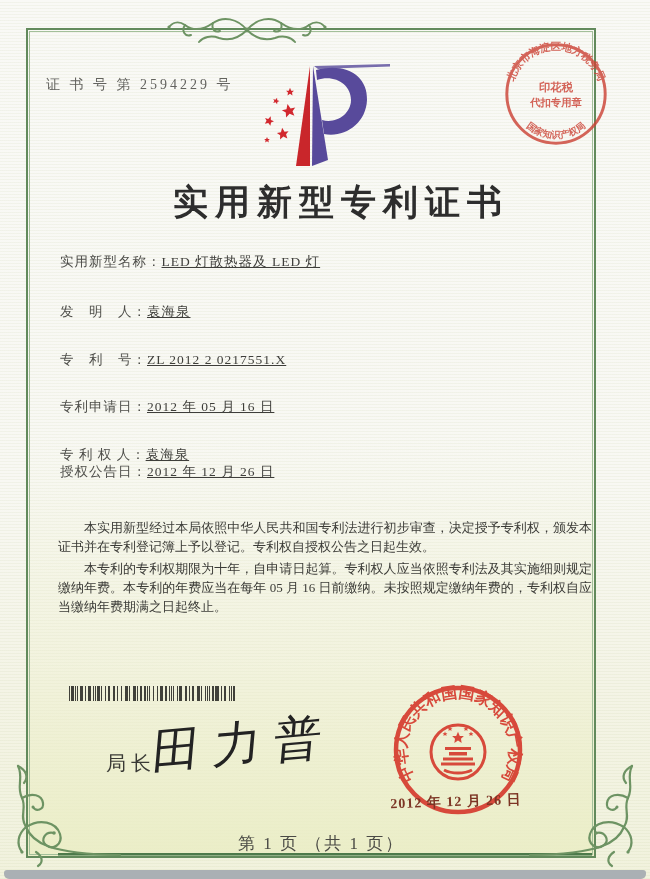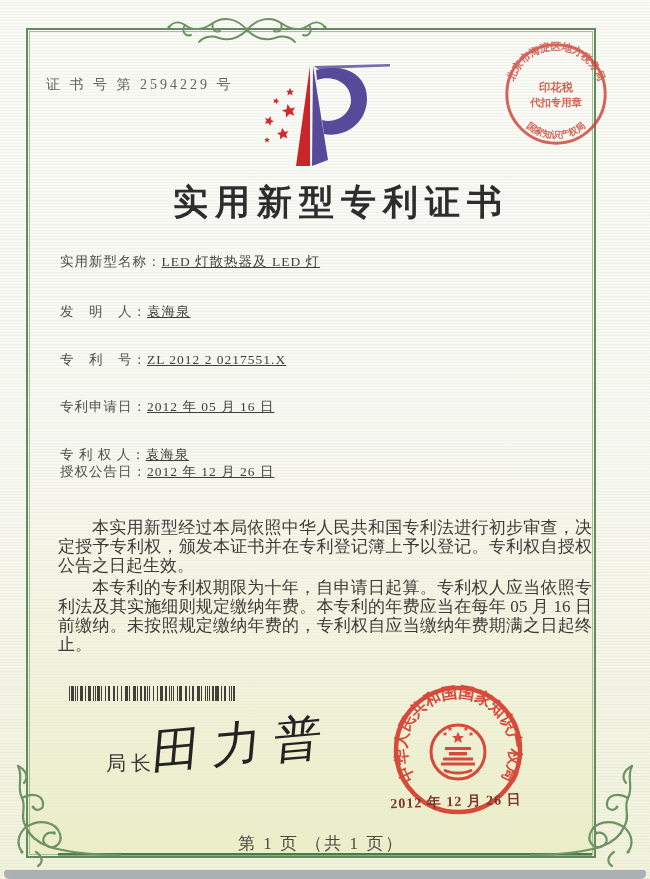--- a/index.html
+++ b/index.html
@@ -17,21 +17,21 @@
   .scan-edge{position:absolute;left:4px;right:4px;bottom:0;height:9px;background:#aab0b4;border-radius:3px 3px 5px 5px;}
 
   .cert-no{position:absolute;left:46px;top:76px;font-size:14px;letter-spacing:3px;color:#63635e;}
 
   .title{position:absolute;left:0;width:650px;top:163px;margin:16px;text-align:center;
          font-size:35px;font-weight:700;letter-spacing:7px;color:#2d2d2d;}
 
   .field{position:absolute;left:60px;font-size:13.5px;color:#4e4e4a;letter-spacing:1px;white-space:nowrap;}
   .fvalue{color:#3e3e3a;text-decoration:underline;}
 
-  .body-text{position:absolute;left:58px;top:518px;width:534px;font-size:17px;line-height:19px;
+  .body-text{position:absolute;left:58px;top:518px;width:534px;font-size:13px;line-height:19px;
          color:#3b3b37;text-align:justify;}
   .body-text p{margin:0 0 3px;text-indent:2em;}
 
   .barcode{position:absolute;left:69px;top:686px;width:168px;height:15px;opacity:.85;
         background:
          repeating-linear-gradient(90deg,#23231f 0 1.5px,transparent 1.5px 4px),
          repeating-linear-gradient(90deg,#23231f 0 1px,transparent 1px 6.5px),
          repeating-linear-gradient(90deg,transparent 0 2.5px,#23231f 2.5px 4px,transparent 4px 9px);}
 
   .sig-label{position:absolute;left:106px;top:750px;font-size:20px;letter-spacing:5px;color:#3a3a36;}

